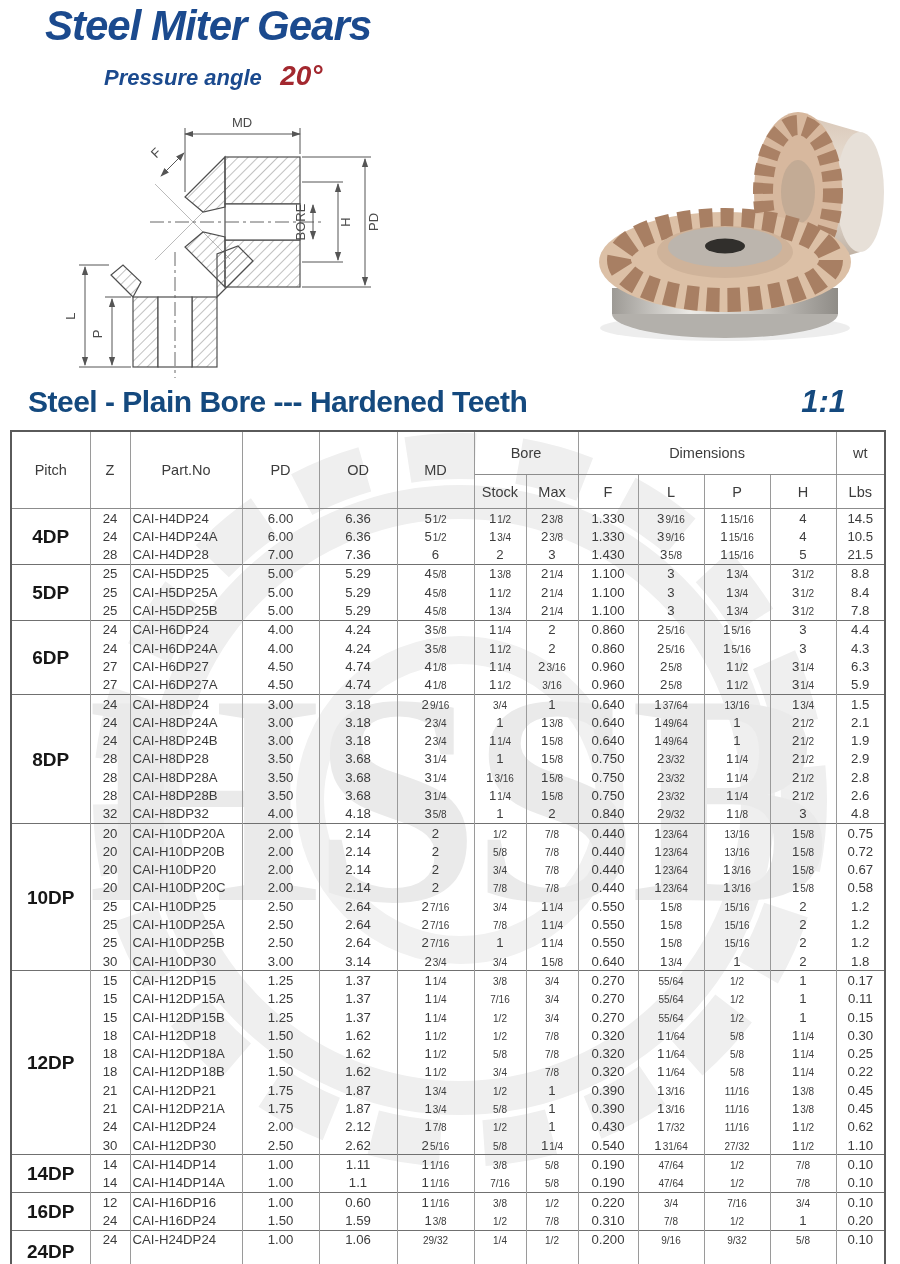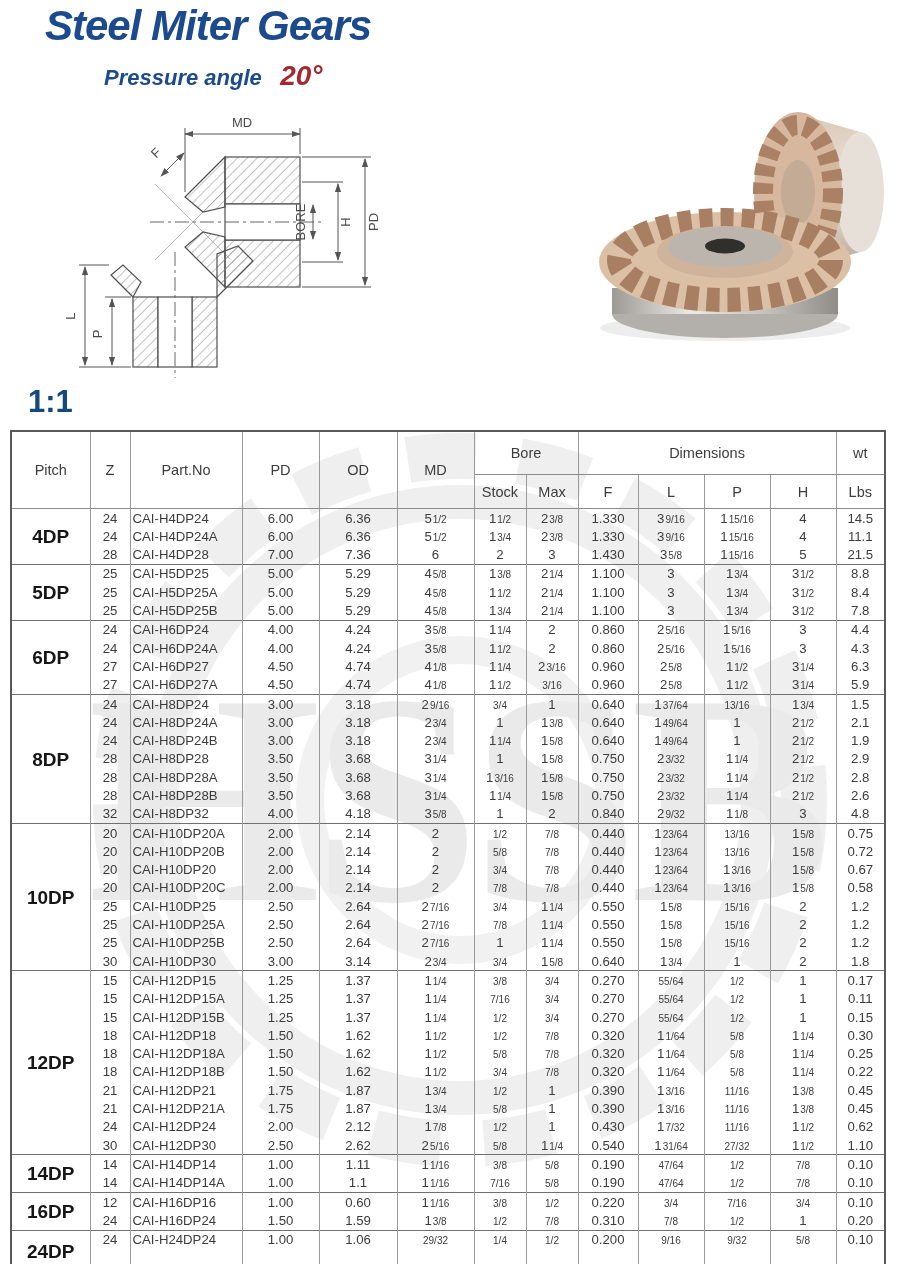--- a/index.html
+++ b/index.html
@@ -15,21 +15,21 @@
 
   
   .diagram{position:absolute;left:55px;top:112px;}
   .photo{position:absolute;left:530px;top:100px;}
   .dim-t{font-size:13px;fill:#4a4a4a;font-family:"Liberation Sans",sans-serif;}
 
   
   .section{position:absolute;left:28px;top:384px;width:818px;display:flex;
            justify-content:space-between;align-items:baseline;z-index:2;}
   .section .st{font-size:30px;font-weight:bold;color:#14497e;letter-spacing:-0.5px;}
-  .section .ratio{font-size:31px;font-weight:bold;color:#14497e;}
+  .section .ratio{font-size:31px;font-weight:bold;font-style:italic;color:#14497e;}
 
   
   .wm{position:absolute;left:0;top:380px;z-index:0;}
   .wm text{font-family:"Liberation Serif","DejaVu Serif",serif;font-weight:bold;}
 
   
   .tblwrap{position:absolute;left:10px;top:430px;width:876px;z-index:1;}
   table.gear{border-collapse:collapse;width:876px;table-layout:fixed;background:transparent;
              border:2px solid #5a5a5a;}
   table.gear th,table.gear td{border-left:1px solid #9a9a9a;border-right:1px solid #9a9a9a;
@@ -155,20 +155,21 @@
   </svg>
 
   <svg class="wm" width="900" height="884" viewBox="0 0 900 884">
     <circle cx="460" cy="420" r="298" fill="none" stroke="#efefef" stroke-width="34"></circle>
     <circle cx="460" cy="420" r="344" fill="none" stroke="#efefef" stroke-width="46" stroke-dasharray="68 44"></circle>
     <circle cx="460" cy="420" r="150" fill="none" stroke="#f1f1f1" stroke-width="28"></circle>
     <text x="455" y="520" text-anchor="middle" font-size="300" letter-spacing="-8" fill="#eaeaea">HSSB</text>
   </svg>
 
   <div class="section">
+    <span class="st">Steel - Plain Bore --- Hardened Teeth</span>
     <span class="ratio">1:1</span>
   </div>
 
   <div class="tblwrap">
     <table class="gear">
       <colgroup>
         <col class="c-pitch">
           <col class="c-z">
           <col class="c-part">
           <col class="c-pd">
@@ -225,21 +226,21 @@
             <td class="part"><span class="wh">CAI-H4DP24A</span></td>
             <td><span class="wh">6.00</span></td>
             <td><span class="wh">6.36</span></td>
             <td><span class="wh">5</span><span class="fr">1/2</span></td>
             <td><span class="wh">1</span><span class="fr">3/4</span></td>
             <td><span class="wh">2</span><span class="fr">3/8</span></td>
             <td><span class="wh">1.330</span></td>
             <td><span class="wh">3</span><span class="fr">9/16</span></td>
             <td><span class="wh">1</span><span class="fr">15/16</span></td>
             <td><span class="wh">4</span></td>
-            <td><span class="wh">11.1</span></td>
+            <td><span class="wh">10.5</span></td>
           </tr>
           <tr>
             <td><span class="wh">28</span></td>
             <td class="part"><span class="wh">CAI-H4DP28</span></td>
             <td><span class="wh">7.00</span></td>
             <td><span class="wh">7.36</span></td>
             <td><span class="wh">6</span></td>
             <td><span class="wh">2</span></td>
             <td><span class="wh">3</span></td>
             <td><span class="wh">1.430</span></td>

